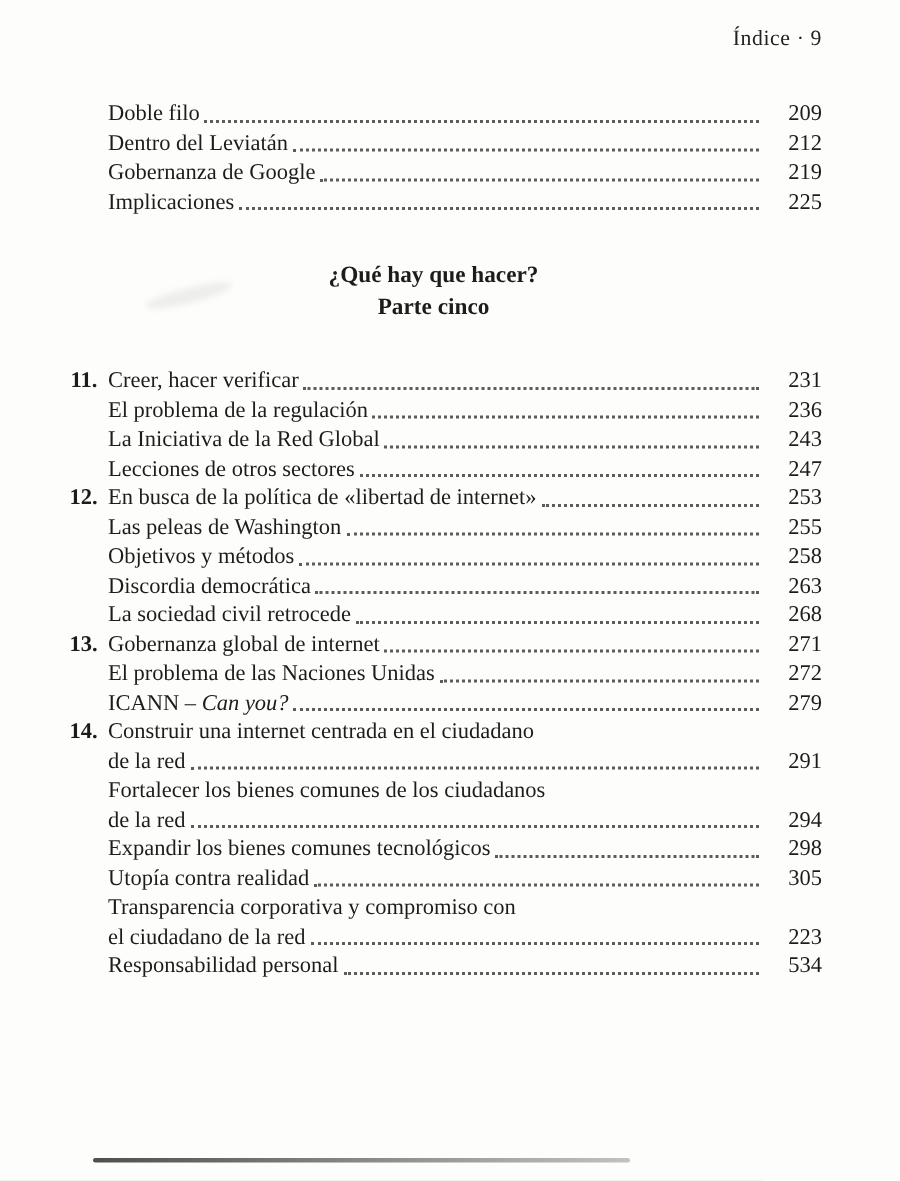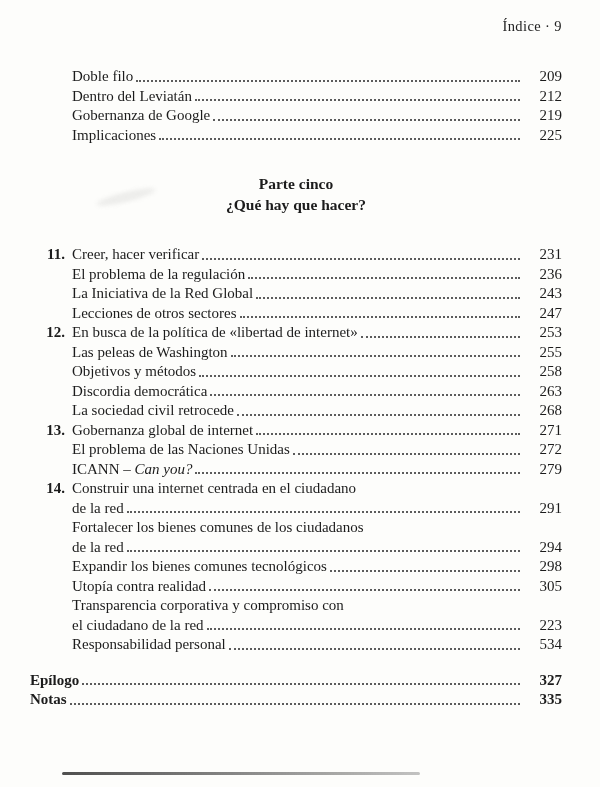--- a/index.html
+++ b/index.html
@@ -5,21 +5,21 @@
   html,body{margin:0;padding:0;background:#e9e9e9;}
   .page{
     position:relative;
     width:600px;height:787px;
     box-sizing:border-box;
     margin:0 auto;
     background:#fdfdfb;
     color:#1c1c1c;
     font-family:"Liberation Serif","DejaVu Serif",serif;
     font-size:15px;
-    padding:18px 38px 0 30px;
+    padding:18px 52px 0 30px;
     overflow:hidden;
   }
   .running-header{
     text-align:right;
     font-size:14.5px;
     letter-spacing:.4px;
     color:#222;
   }
   .toc-group{margin-top:32px;}
   .entry{line-height:19.5px;}
@@ -97,22 +97,22 @@
       <div class="entry sub">
         <div class="line">
           <span class="title">Implicaciones</span>
           <span class="leader"></span>
           <span class="pg">225</span>
         </div>
       </div>
     </div>
 
   <div class="part-heading">
+    <div>¿Qué hay que hacer?</div>
     <div>Parte cinco</div>
-    <div>¿Qué hay que hacer?</div>
   </div>
 
   <div class="toc-group" id="main-entries" style="margin-top:0">
       <div class="entry chapter">
         <div class="line">
           <span class="num">11.</span>
           <span class="title">Creer, hacer verificar</span>
           <span class="leader"></span>
           <span class="pg">231</span>
         </div>
@@ -243,31 +243,15 @@
       </div>
       <div class="entry sub">
         <div class="line">
           <span class="title">Responsabilidad personal</span>
           <span class="leader"></span>
           <span class="pg">534</span>
         </div>
       </div>
     </div>
 
-  <div class="toc-group back-group" id="back-entries">
-      <div class="entry top">
-        <div class="line">
-          <span class="title">Epílogo</span>
-          <span class="leader"></span>
-          <span class="pg">327</span>
-        </div>
-      </div>
-      <div class="entry top">
-        <div class="line">
-          <span class="title">Notas</span>
-          <span class="leader"></span>
-          <span class="pg">335</span>
-        </div>
-      </div>
-    </div>
 
   <div class="artifact-bottom"></div>
 </div>
 
 </body></html>

